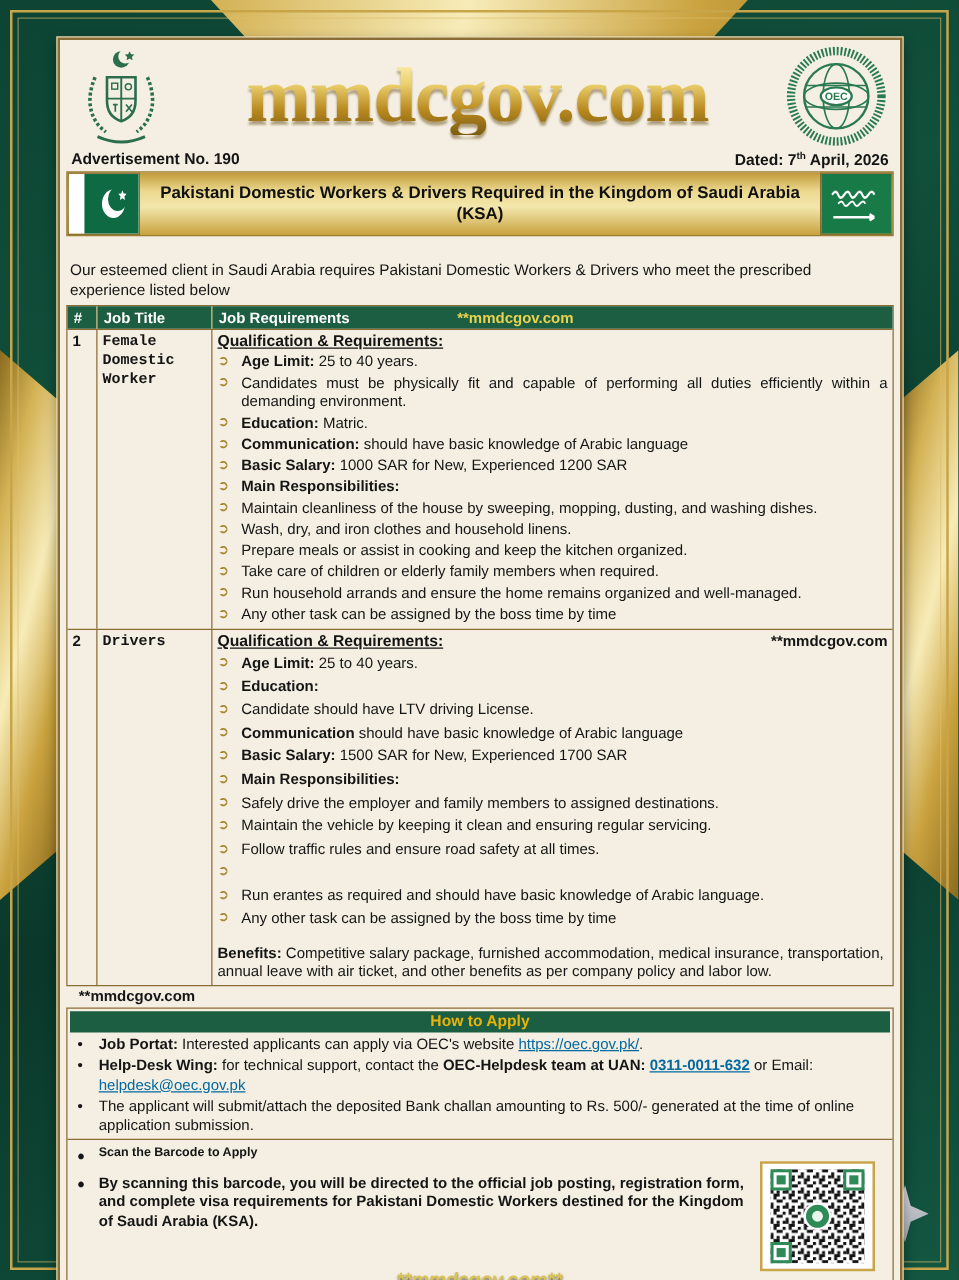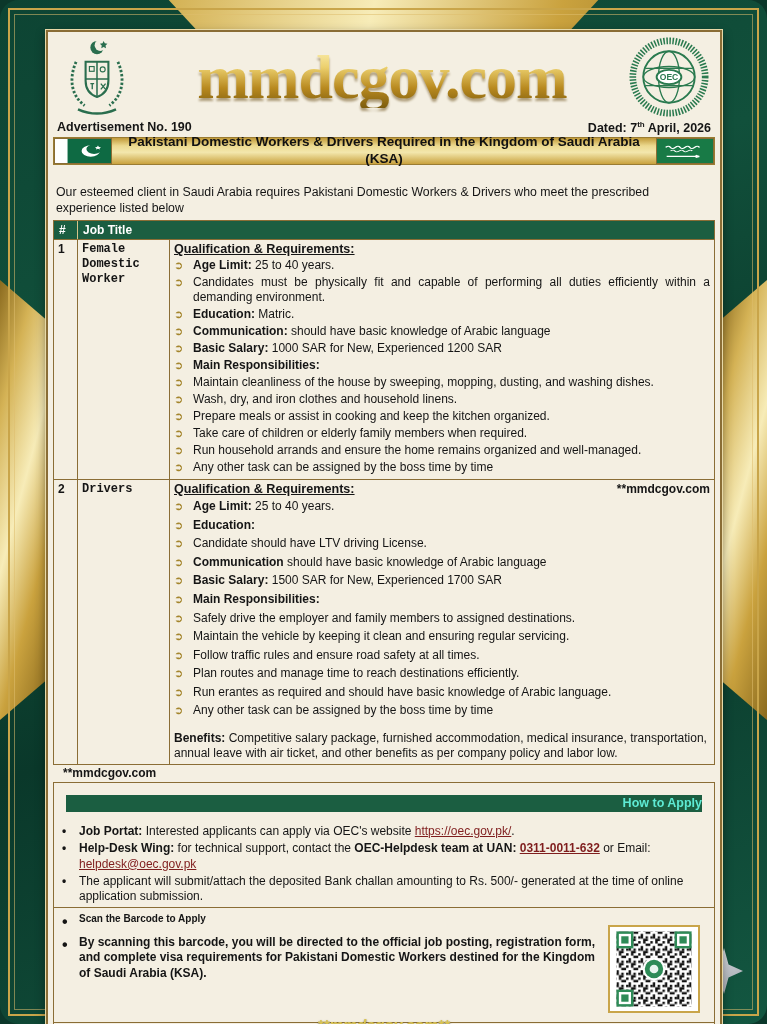--- a/index.html
+++ b/index.html
@@ -1,19 +1,19 @@
 <!DOCTYPE html>
 <html><head>
 <meta charset="utf-8">
 <style>
   html,body{margin:0;padding:0;background:#0b372a;}
   *{box-sizing:border-box;}
   .canvas{position:relative;width:767px;height:1024px;overflow:hidden;
     font-family:"Liberation Sans",sans-serif;
-    background:linear-gradient(160deg,#0d4433 0%,#11503b 30%,#0a382a 60%,#135741 100%);border-radius:19px;}
+    background:linear-gradient(160deg,#0d4433 0%,#11503b 30%,#0a382a 60%,#135741 100%);}
   
   .gold{background:linear-gradient(105deg,#8a6a1e 0%,#d4b255 22%,#f7ecb8 48%,#caa23e 72%,#8a6a1e 100%);}
   .ribbon-top{position:absolute;top:0;left:0;width:100%;height:58px;
     clip-path:polygon(22% 0,78% 0,71% 100%,29% 100%);}
   .ribbon-bottom{position:absolute;bottom:0;left:0;width:100%;height:46px;
     clip-path:polygon(38% 0,62% 0,74% 100%,26% 100%);}
   .edge-left{position:absolute;left:0;top:280px;width:46px;height:440px;
     clip-path:polygon(0 0,100% 9%,100% 91%,0 100%);}
   .edge-right{position:absolute;right:0;top:280px;width:46px;height:440px;
     clip-path:polygon(0 9%,100% 0,100% 100%,0 91%);}
@@ -29,21 +29,21 @@
   
   .doc-header{display:flex;align-items:center;justify-content:space-between;padding:5px 6px 2px 6px;}
   .brand{font-family:"Liberation Serif",serif;font-weight:bold;font-size:62px;line-height:1;
     letter-spacing:-1px;
     background:linear-gradient(180deg,#fdf3bb 0%,#ecd06e 34%,#b8891f 68%,#7c5c0e 100%);
     -webkit-background-clip:text;background-clip:text;color:transparent;
     filter:drop-shadow(0 3px 1px rgba(90,60,0,.45));}
   .ad-row{display:flex;justify-content:space-between;font-weight:bold;font-size:12.5px;padding:1px 4px 2px 4px;}
   sup{font-size:8px;}
   
-  .banner{display:flex;align-items:stretch;height:28px;
+  .banner{display:flex;align-items:stretch;height:52px;
     background:linear-gradient(180deg,#c19a39 0%,#ecd98f 30%,#f3e7ad 55%,#c9a23e 100%);
     border:1px solid #9a7c33;}
   .banner-title{flex:1;display:flex;align-items:center;justify-content:center;text-align:center;
     font-weight:bold;font-size:13.5px;line-height:1.25;padding:0 10px;color:#111;}
   .flag{width:58px;height:100%;flex:0 0 auto;border:1px solid #8a6d35;}
   .flag svg{display:block;width:100%;height:100%;}
   .intro{font-size:12.3px;line-height:1.3;padding:20px 3px 3px 3px;}
   
   .tbl{border:1px solid #8a6d35;}
   .t-head,.t-row{display:grid;grid-template-columns:24px 92px 1fr;}
@@ -61,26 +61,26 @@
   ul.blist{list-style:none;margin:1px 0 0 0;padding:0;}
   ul.blist li{display:flex;gap:7px;margin:1.6px 0;line-height:1.28;}
   .row2 ul.blist li{margin:3.2px 0;}
   .b-ico{color:#a3842a;font-size:11px;flex:0 0 12px;line-height:1.4;}
   .b-lead{font-weight:bold;}
   .b-body{text-align:justify;}
   .benefits{margin-top:12px;line-height:1.3;}
   .wm-line{font-weight:bold;font-size:12px;padding:1px 10px 2px 10px;}
   
   .apply-box{border:1.5px solid #8a6d35;}
-  .apply-bar{background:#1b5e41;color:#5eead4;font-weight:bold;font-size:12.5px;text-align:right;
-    padding:1.5px 0;margin:12px;}
+  .apply-bar{background:#1b5e41;color:#eab308;font-weight:bold;font-size:12.5px;text-align:center;
+    padding:1.5px 0;margin:2px;}
   ul.alist{list-style:none;margin:2px 0;padding:0 8px;}
   ul.alist li{display:flex;gap:9px;font-size:12px;line-height:1.3;margin:1.5px 0;}
   .dot{font-weight:bold;flex:0 0 8px;}
-  .link{color:#7f1d1d;text-decoration:underline;cursor:pointer;}
+  .link{color:#0369a1;text-decoration:underline;cursor:pointer;}
   .divider{border-top:1px solid #8a6d35;margin:2px 0;}
   .barcode-sec{display:flex;padding:1px 8px 6px 8px;min-height:112px;}
   .barcode-txt{flex:1;}
   ul.alist2{list-style:none;margin:0;padding:0;}
   ul.alist2 li{display:flex;gap:9px;line-height:1.3;margin:1.5px 0;}
   .scan-head{font-weight:bold;font-size:10px;}
   .scan-body{font-weight:bold;font-size:12px;}
   .qr-card{flex:0 0 auto;width:92px;height:88px;background:#fff;border:2px solid #c9a54a;
     margin:14px 6px 0 8px;padding:2px;}
   .qr-card svg{width:100%;height:100%;display:block;}
@@ -166,20 +166,21 @@
         </svg>
       </span>
     </div>
 
     <div class="intro">Our esteemed client in Saudi Arabia requires Pakistani Domestic Workers &amp; Drivers who meet the prescribed experience listed below</div>
 
     <div class="tbl">
       <div class="t-head">
         <div>#</div>
         <div>Job Title</div>
+        <div><span>Job Requirements</span><span class="wm">**mmdcgov.com</span></div>
       </div>
 
       <div class="t-row">
         <div class="cell-num">1</div>
         <div class="cell-title">Female Domestic Worker</div>
         <div>
           <div class="req-head">
               <span class="qhead">Qualification &amp; Requirements:</span>
             </div>
           <ul class="blist">
@@ -275,21 +276,20 @@
             <li>
                 <span class="b-ico">➲</span>
                 <span class="b-body"><span class="b-lead"></span><span>Maintain the vehicle by keeping it clean and ensuring regular servicing.</span></span>
               </li>
             <li>
                 <span class="b-ico">➲</span>
                 <span class="b-body"><span class="b-lead"></span><span>Follow traffic rules and ensure road safety at all times.</span></span>
               </li>
             <li>
                 <span class="b-ico">➲</span>
-                <span class="b-body"><span class="b-lead"></span><span>Plan routes and manage time to reach destinations efficiently.</span></span>
               </li>
             <li>
                 <span class="b-ico">➲</span>
                 <span class="b-body"><span class="b-lead"></span><span>Run erantes as required and should have basic knowledge of Arabic language.</span></span>
               </li>
             <li>
                 <span class="b-ico">➲</span>
                 <span class="b-body"><span class="b-lead"></span><span>Any other task can be assigned by the boss time by time</span></span>
               </li>
           </ul>

